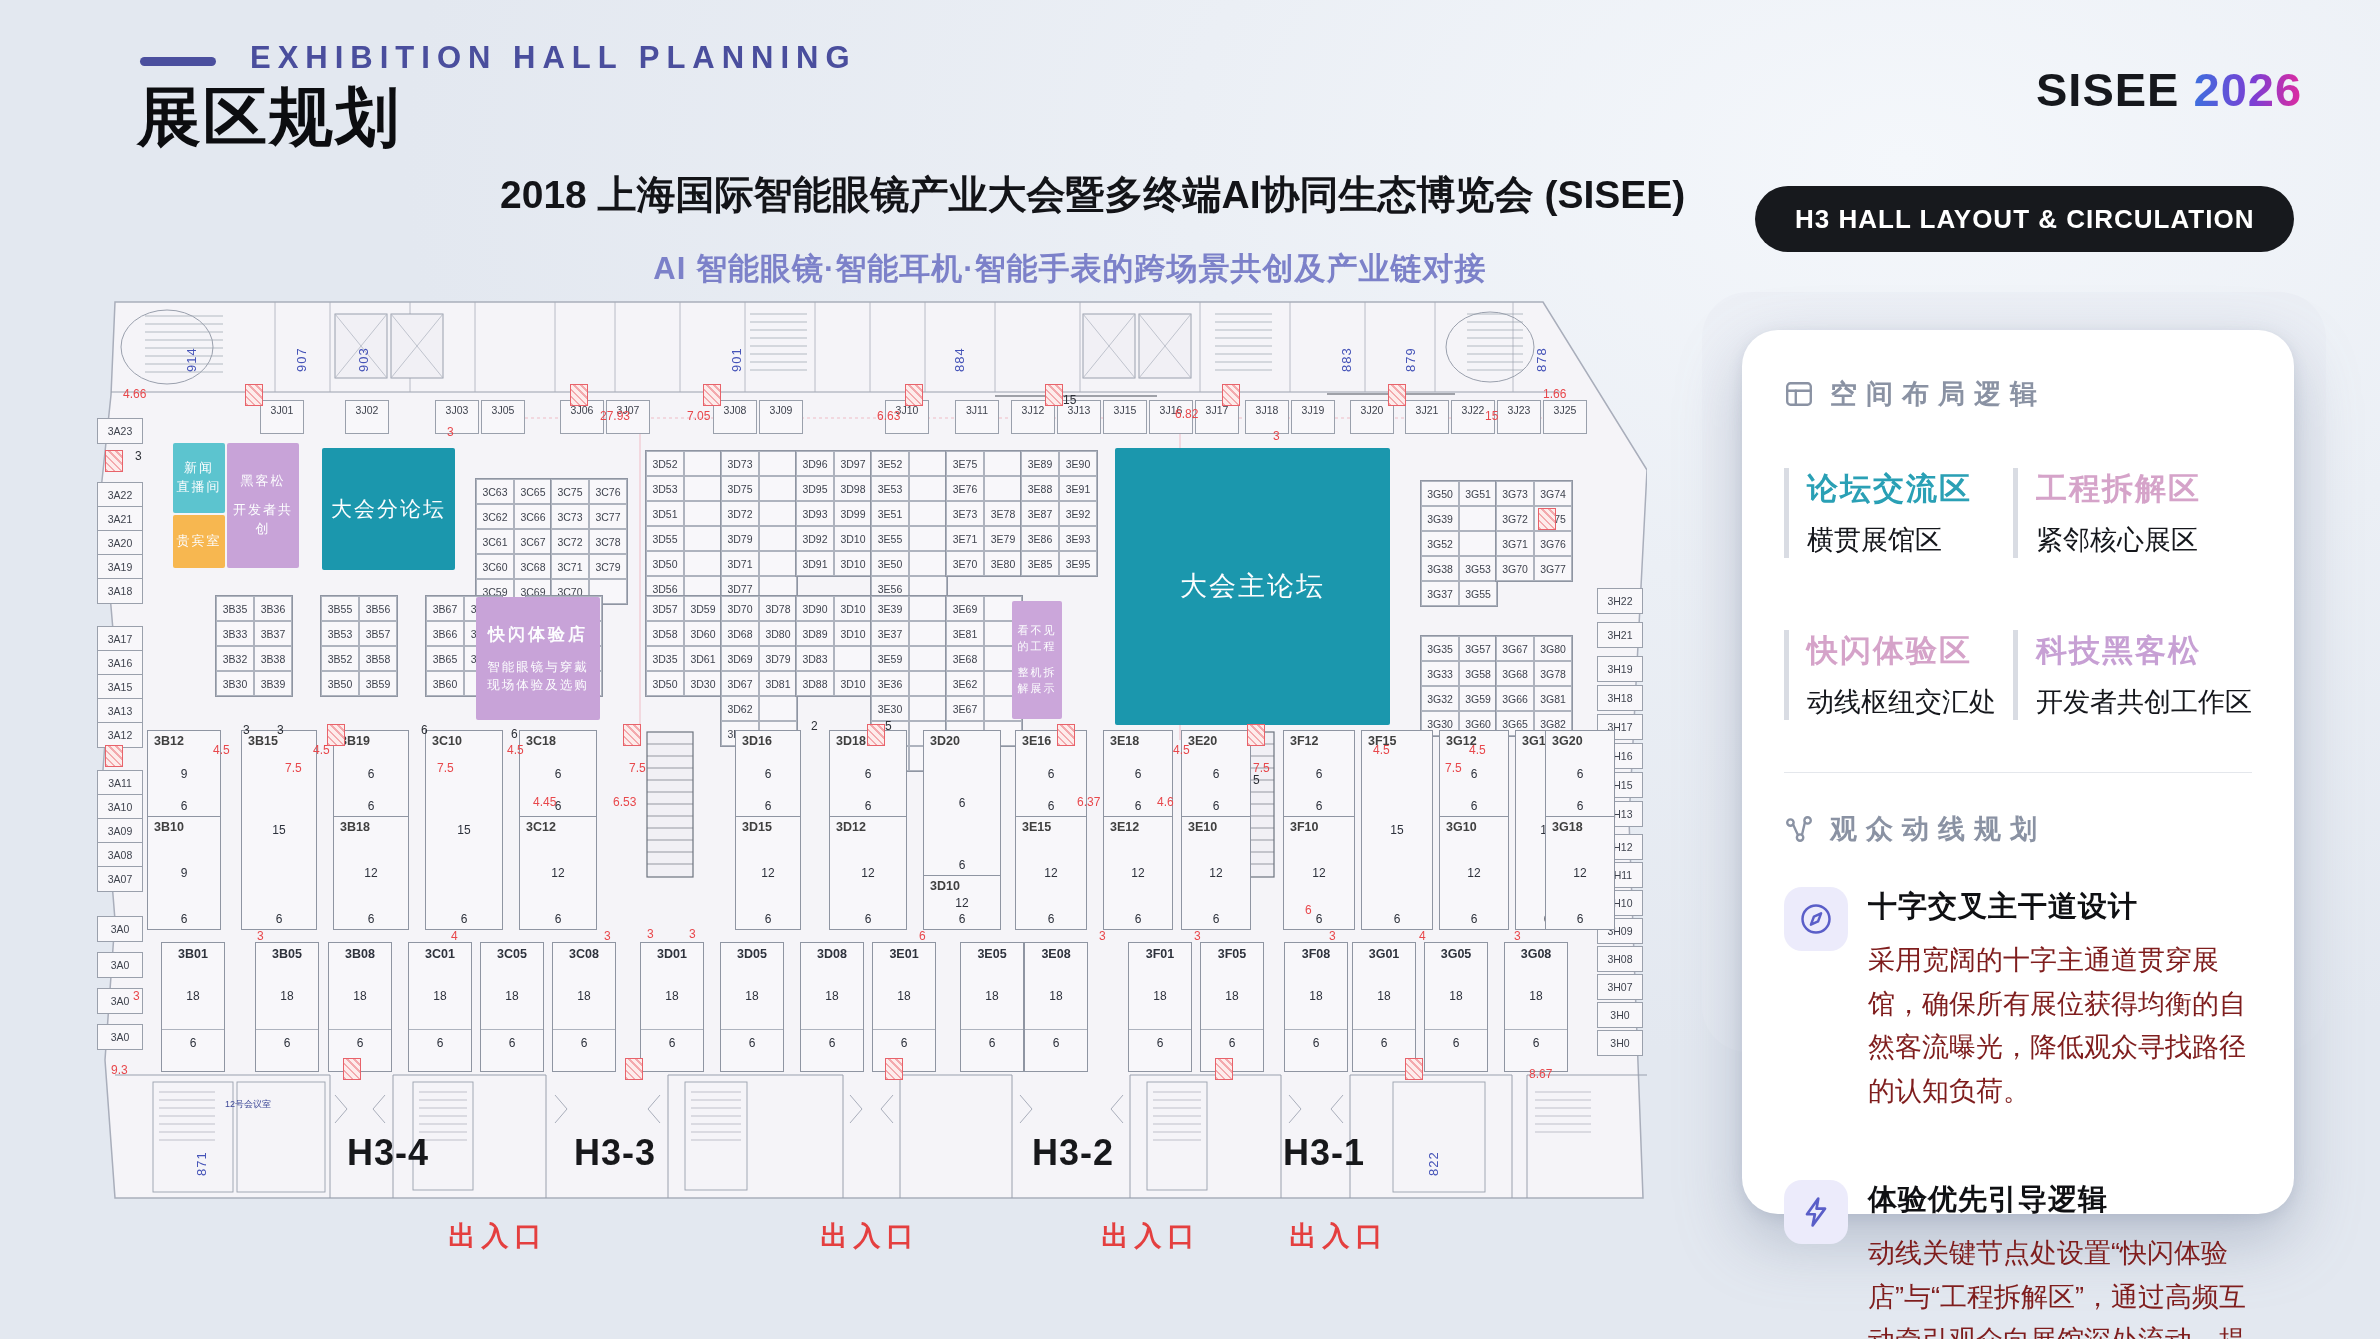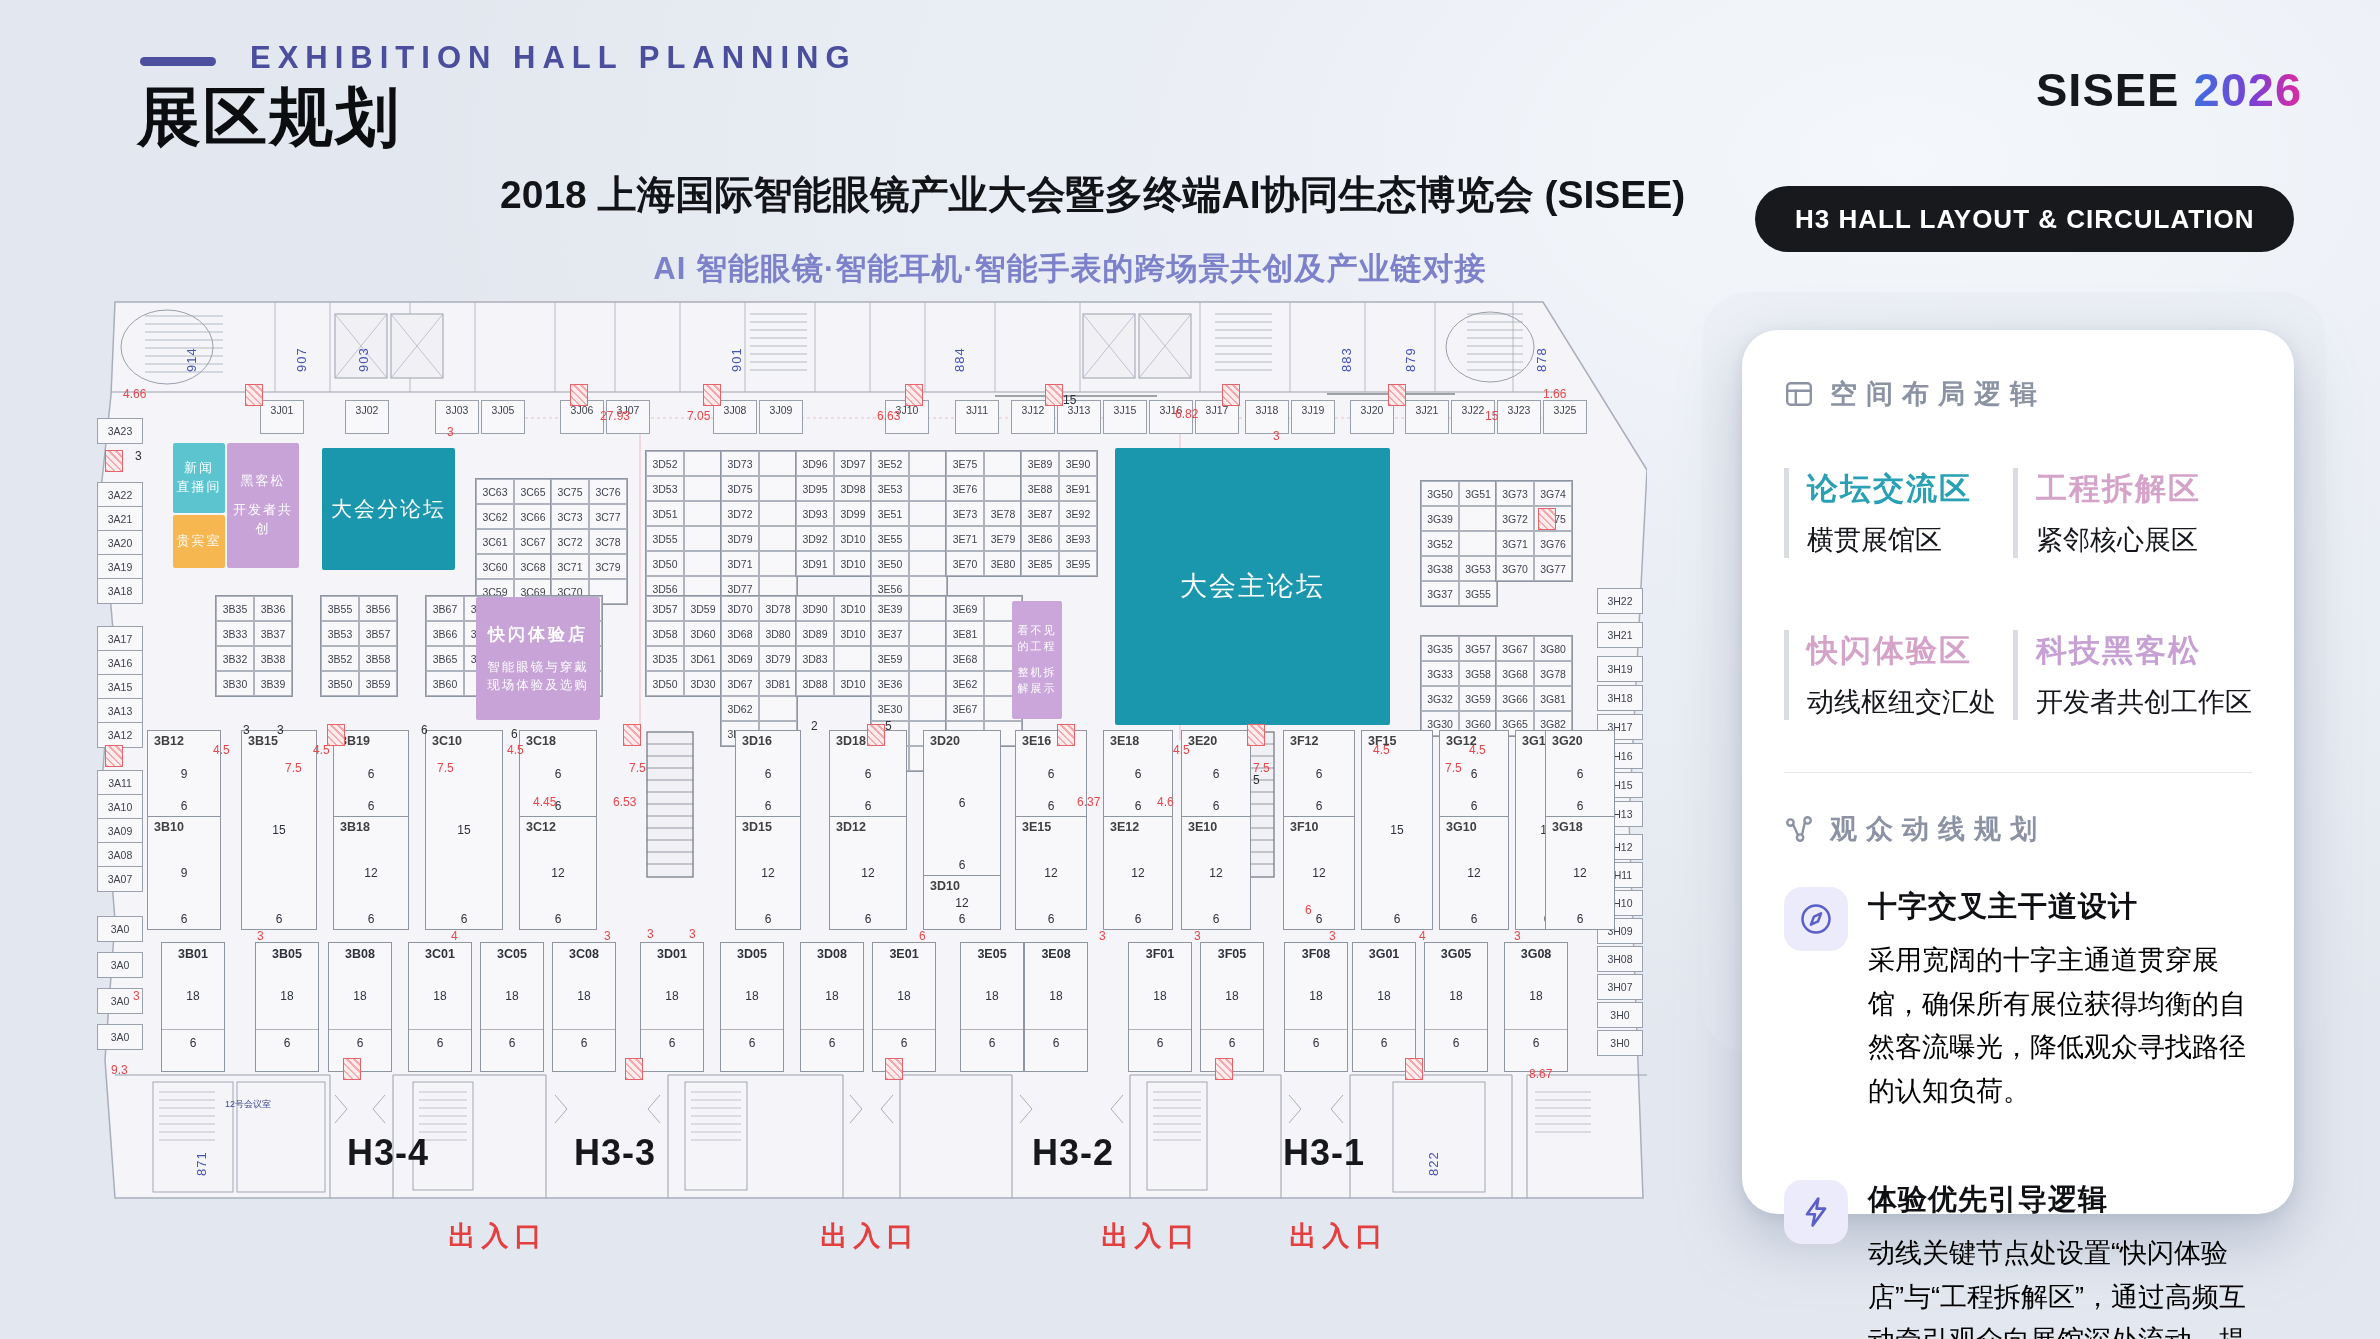--- a/index.html
+++ b/index.html
@@ -27,21 +27,21 @@
   .sec-head{display:flex;align-items:center;gap:16px;color:#8a92a3;font-weight:700;font-size:27px;letter-spacing:9px;white-space:nowrap}
   .zones{display:grid;grid-template-columns:1.05fr 1fr;row-gap:72px;margin-top:56px}
   .zone-item{border-left:5px solid #d9dce3;padding-left:18px}
   .zone-name{font-size:31px;font-weight:800;letter-spacing:2px}
   .zone-desc{font-size:27px;color:#15171c;margin-top:12px;white-space:nowrap}
   .divider{height:1px;background:#e4e7ec;margin:52px 0 38px}
   .flow-item{display:flex;gap:20px;margin-top:40px}
   .flow-item+.flow-item{margin-top:66px}
   .flow-icon{width:64px;height:64px;border-radius:18px;background:#ecebfb;display:flex;align-items:center;justify-content:center;flex:0 0 64px}
   .flow-title{font-size:29px;font-weight:800;color:#0f1013;letter-spacing:1px}
-  .flow-body{font-size:27px;line-height:1.62;color:#000000;margin-top:12px}
+  .flow-body{font-size:27px;line-height:1.62;color:#7f1d1d;margin-top:12px}
   
   .floorplan{left:95px;top:300px;width:1552px;height:978px}
   .floorplan svg{position:absolute;left:0;top:0}
   #plan-layers{position:absolute;left:0;top:0;width:100%;height:100%}
   .lbl{position:absolute;font-size:12px;color:#32363f;white-space:nowrap;line-height:1}
   .red{color:#e8474b}
   .blk{color:#2c2f36}
   .blue{color:#4553b8;font-size:13px;letter-spacing:1px}
   .rot{transform:rotate(-90deg);transform-origin:left top}
   .tiny{font-size:9px;color:#3d4897}

